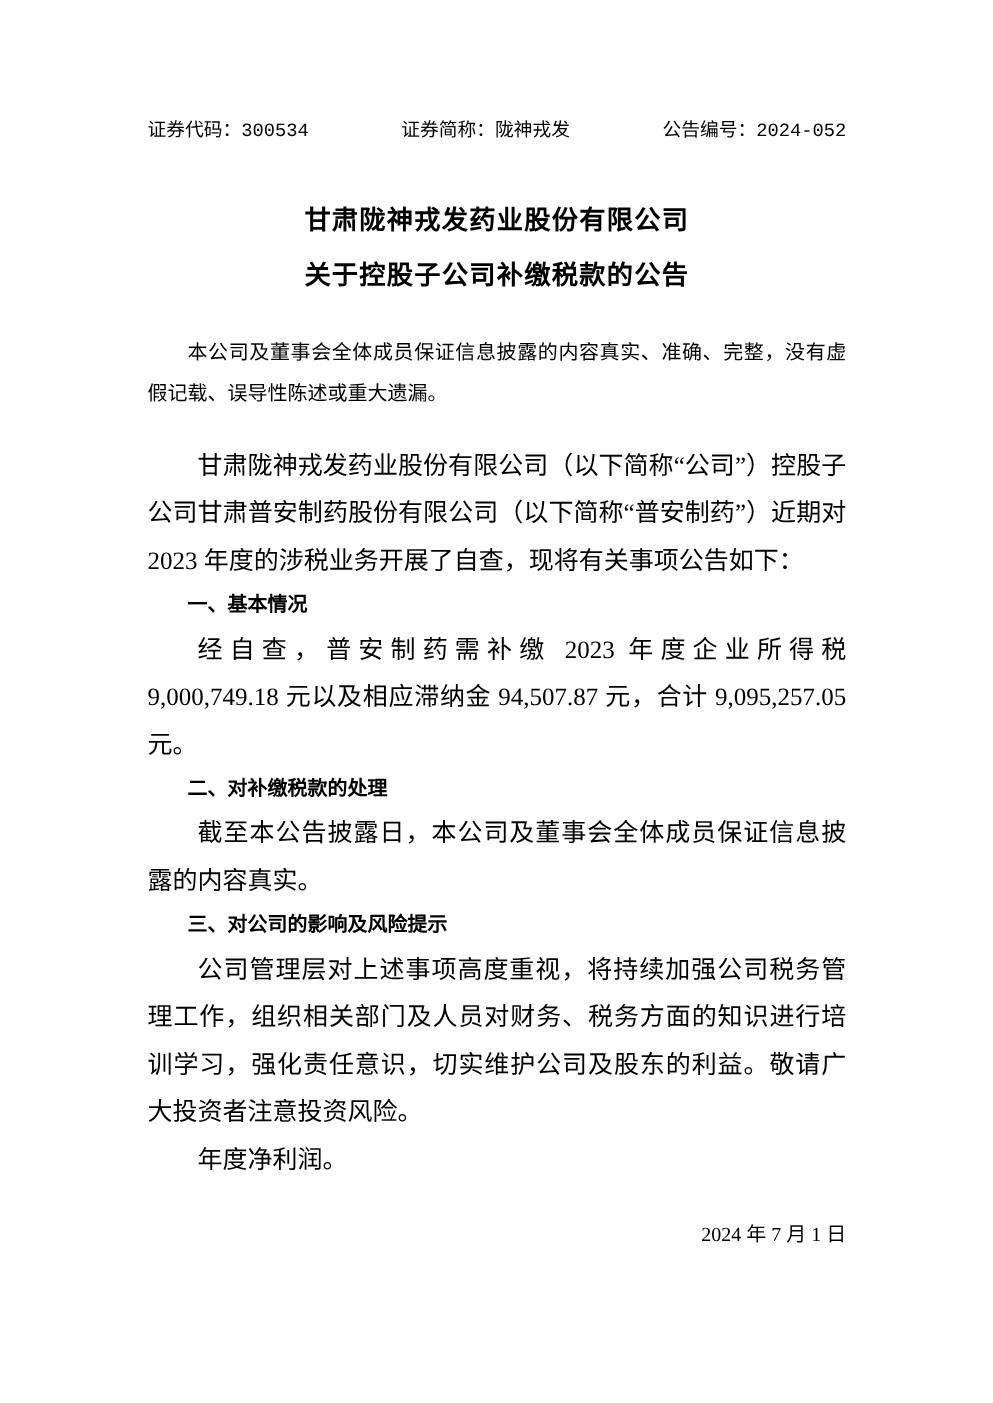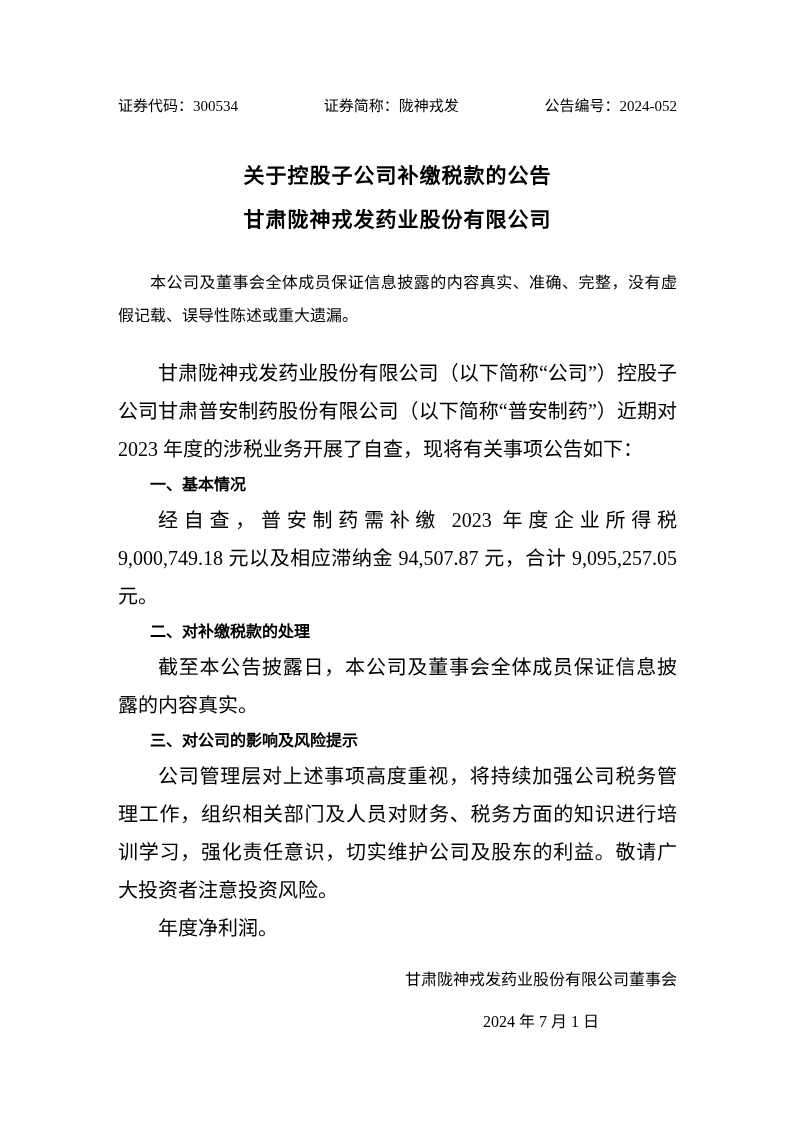--- a/index.html
+++ b/index.html
@@ -19,20 +19,21 @@
     color: #000000;
     overflow: hidden;
   }
   .header-row {
     display: flex;
     justify-content: space-between;
     align-items: baseline;
     font-size: 15px;
     line-height: 20px;
     white-space: nowrap;
+    font-family: Liberation Mono, monospace;
   }
   .title-block {
     margin-top: 38px;
     text-align: center;
   }
   .title-line {
     font-size: 21px;
     font-weight: bold;
     line-height: 44px;
     letter-spacing: 1px;
@@ -88,37 +89,36 @@
 
 <div class="page">
 
   <div class="header-row">
     <span>证券代码：300534</span>
     <span>证券简称：陇神戎发</span>
     <span>公告编号：2024-052</span>
   </div>
 
   <div class="title-block">
+    <div class="title-line">甘肃陇神戎发药业股份有限公司</div>
     <div class="title-line">关于控股子公司补缴税款的公告</div>
-    <div class="title-line">甘肃陇神戎发药业股份有限公司</div>
   </div>
 
   <p class="disclaimer">本公司及董事会全体成员保证信息披露的内容真实、准确、完整，没有虚假记载、误导性陈述或重大遗漏。</p>
 
   <div class="body-block">
     <p class="para">甘肃陇神戎发药业股份有限公司（以下简称“公司”）控股子公司甘肃普安制药股份有限公司（以下简称“普安制药”）近期对 2023 年度的涉税业务开展了自查，现将有关事项公告如下：</p>
     <p class="section-heading">一、基本情况</p>
     <p class="para">经自查，普安制药需补缴 2023 年度企业所得税 9,000,749.18 元以及相应滞纳金 94,507.87 元，合计 9,095,257.05 元。</p>
     <p class="section-heading">二、对补缴税款的处理</p>
     <p class="para">截至本公告披露日，本公司及董事会全体成员保证信息披露的内容真实。</p>
     <p class="section-heading">三、对公司的影响及风险提示</p>
     <p class="para">公司管理层对上述事项高度重视，将持续加强公司税务管理工作，组织相关部门及人员对财务、税务方面的知识进行培训学习，强化责任意识，切实维护公司及股东的利益。敬请广大投资者注意投资风险。</p>
     <p class="para">年度净利润。</p>
   </div>
 
   <div class="signature-block">
     <div class="signature-inner">
-      <div class="signature-line">甘肃陇神戎发药业股份有限公司董事会</div>
       <div class="date-line">2024 年 7 月 1 日</div>
     </div>
   </div>
 
 </div>
 
 </body></html>

